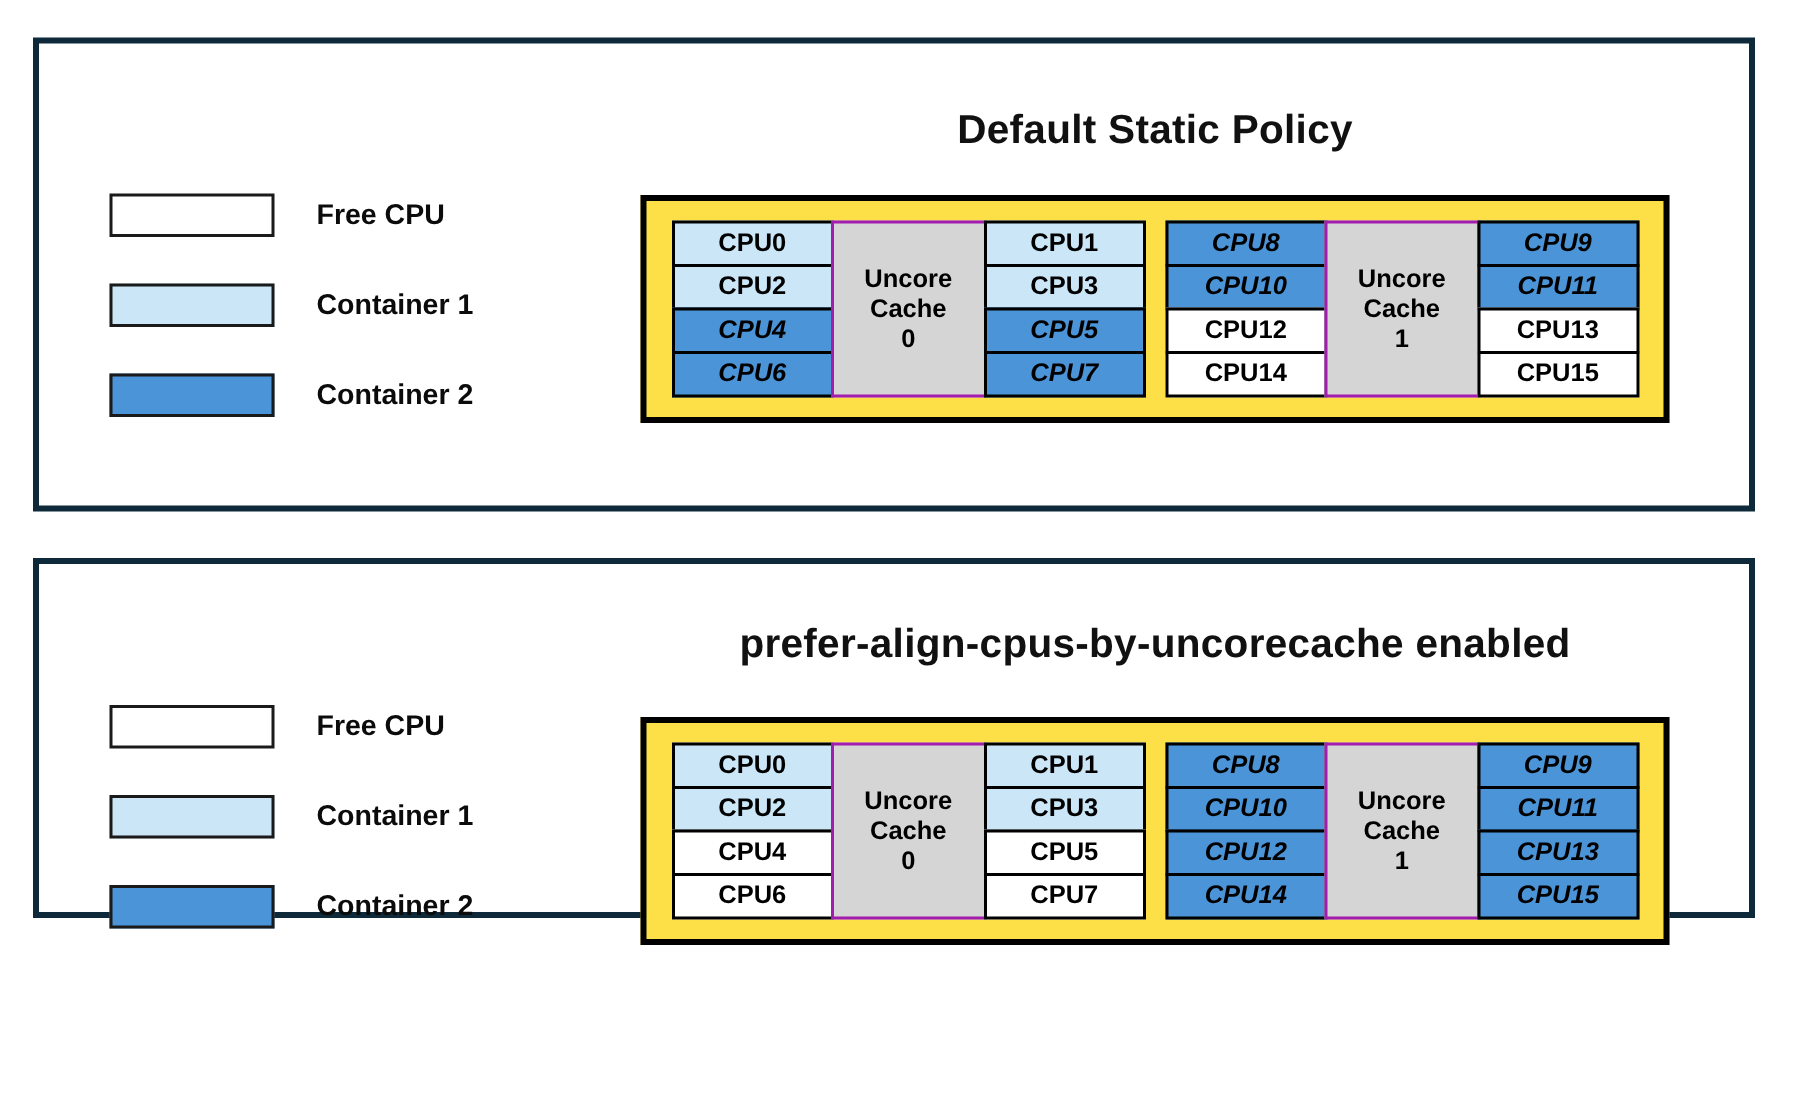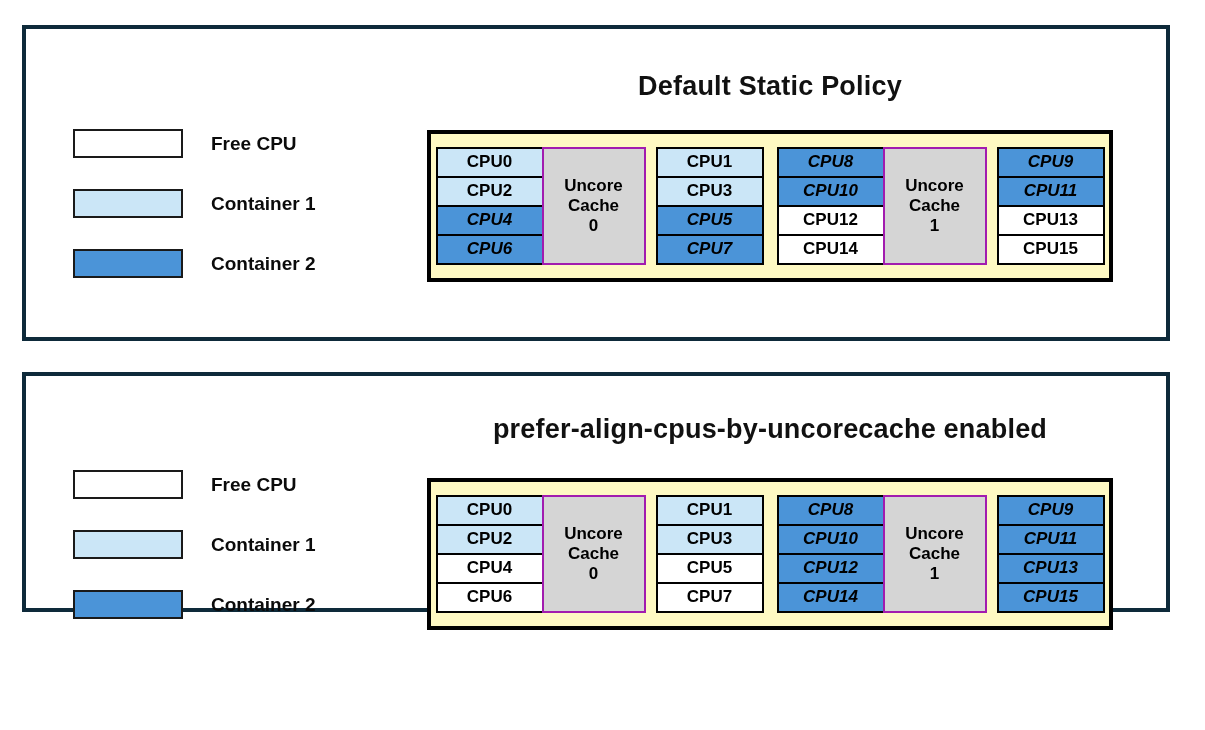--- a/index.html
+++ b/index.html
@@ -33,29 +33,29 @@
   }
   .legend-label { margin-left:28px; font-weight:bold; font-size:19px; white-space:nowrap; }
 
   
   [data-state="free"]       { background:#ffffff; }
   [data-state="container1"] { background:#cbe6f7; }
   [data-state="container2"] { background:#4b94d8;font-style:italic; }
 
   .diagram {
     position:absolute; left:401px; width:686px; height:152px;
-    border:4px solid #000; box-sizing:border-box; background:#fef9c3;
+    border:4px solid #000; box-sizing:border-box; background:#fde047;
     display:flex; align-items:center; justify-content:center; gap:13px;
   }
   #panel-top .diagram { top:101px; }
   #panel-bottom .diagram { top:102px; }
 
   .group { display:flex; align-items:flex-start; }
   .cpu-col { display:flex; flex-direction:column; width:108px; }
-  .cpu-col.right { margin-left:-2px;padding-left:12px; }
+  .cpu-col.right { margin-left:-2px; }
   .cpu-cell {
     box-sizing:border-box; height:31px; border:2px solid #000; margin-top:-2px;
     font-weight:bold; font-size:17px; text-align:center; line-height:26px;
     color:#000;
   }
   .cpu-col .cpu-cell:first-child { margin-top:0; }
   .uncore {
     box-sizing:border-box; width:104px; height:118px; border:2px solid #a21caf;
     margin-left:-2px; background:#d5d5d5;
     display:flex; flex-direction:column; justify-content:center;

